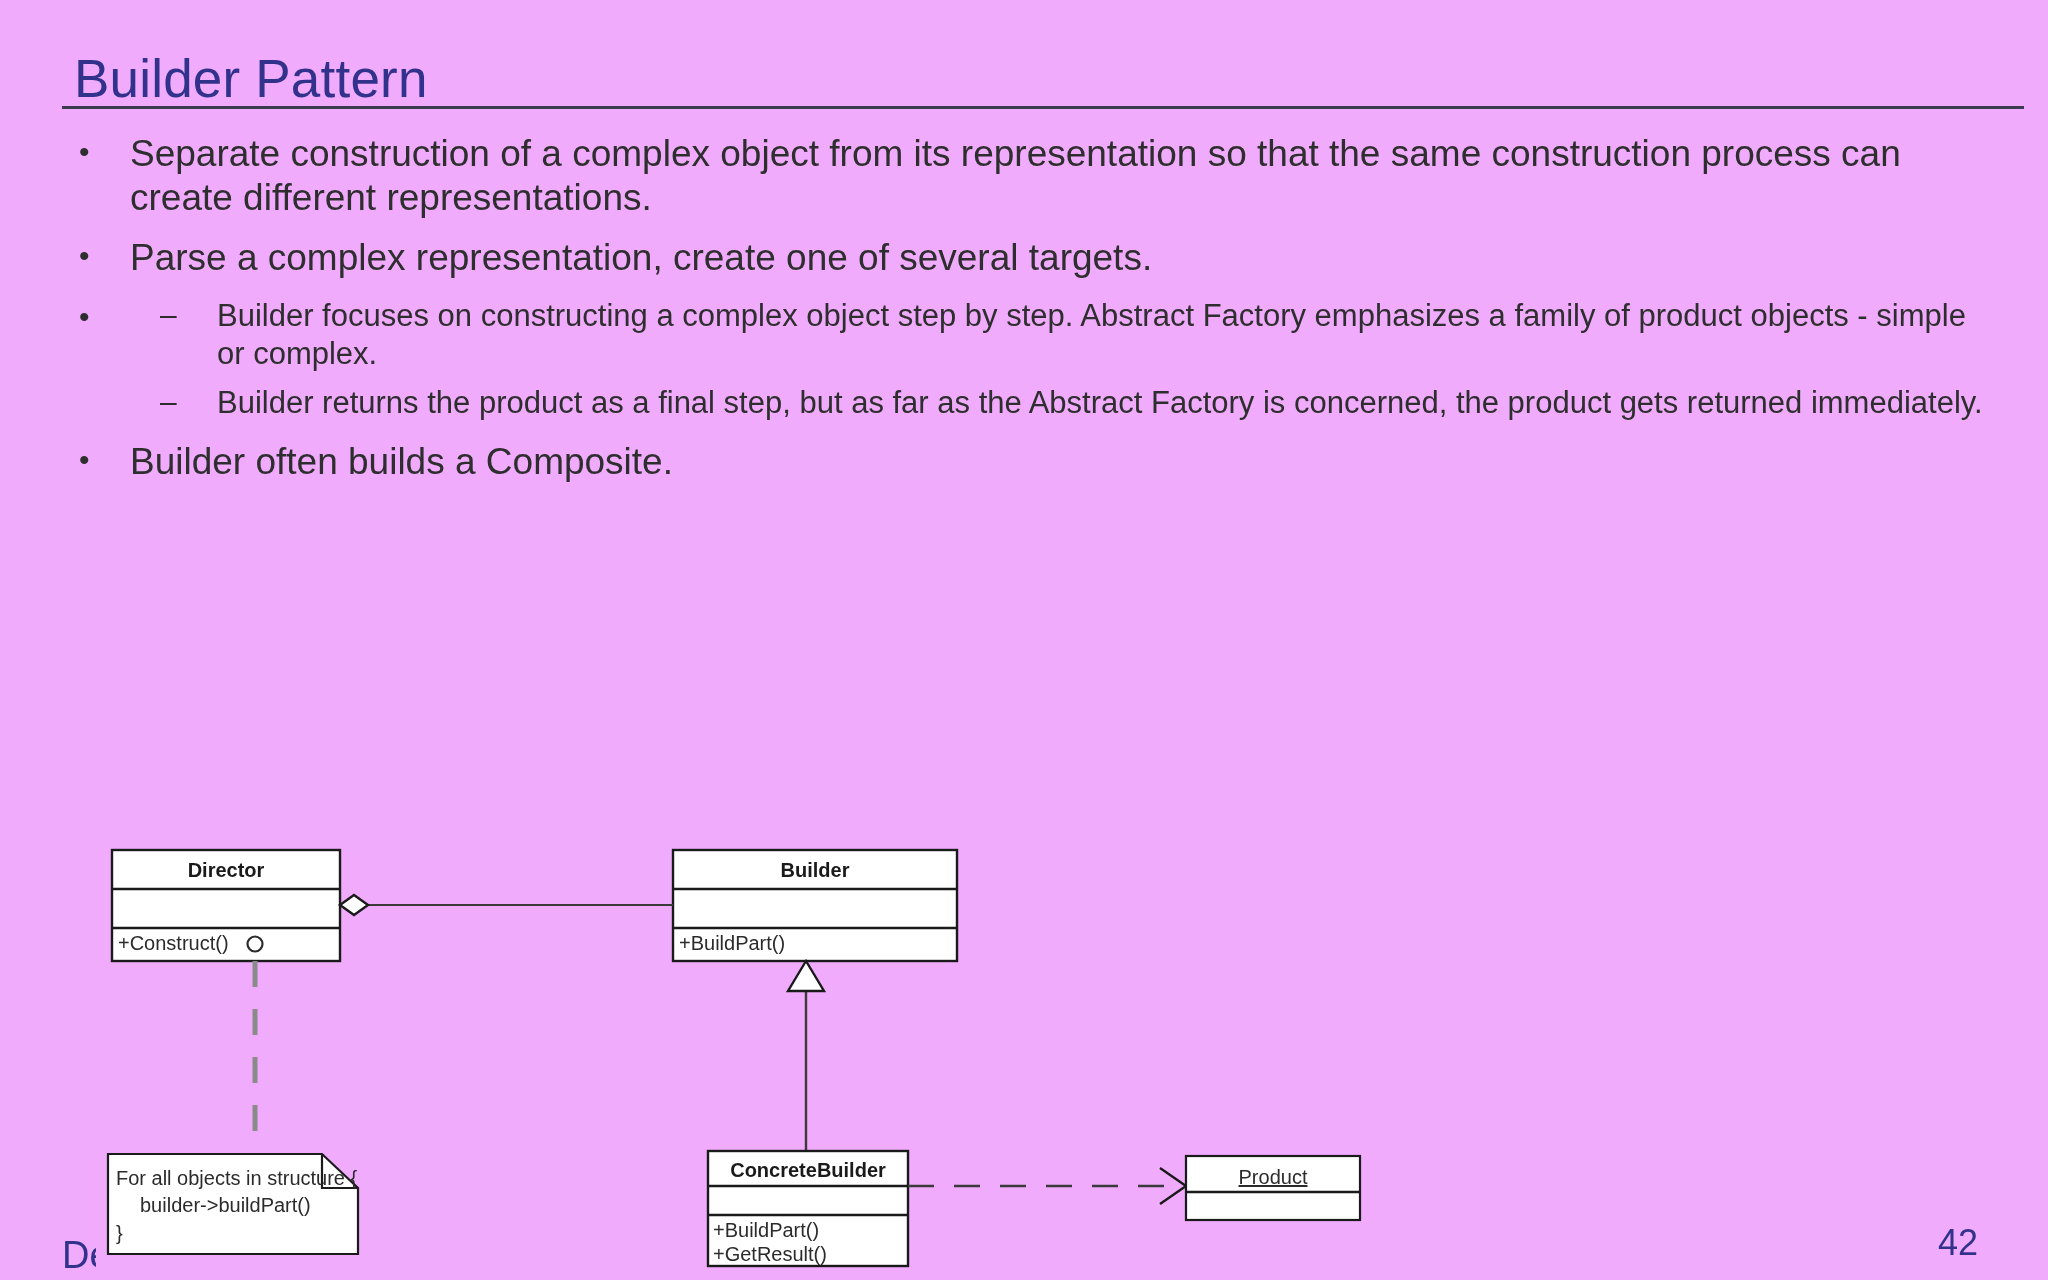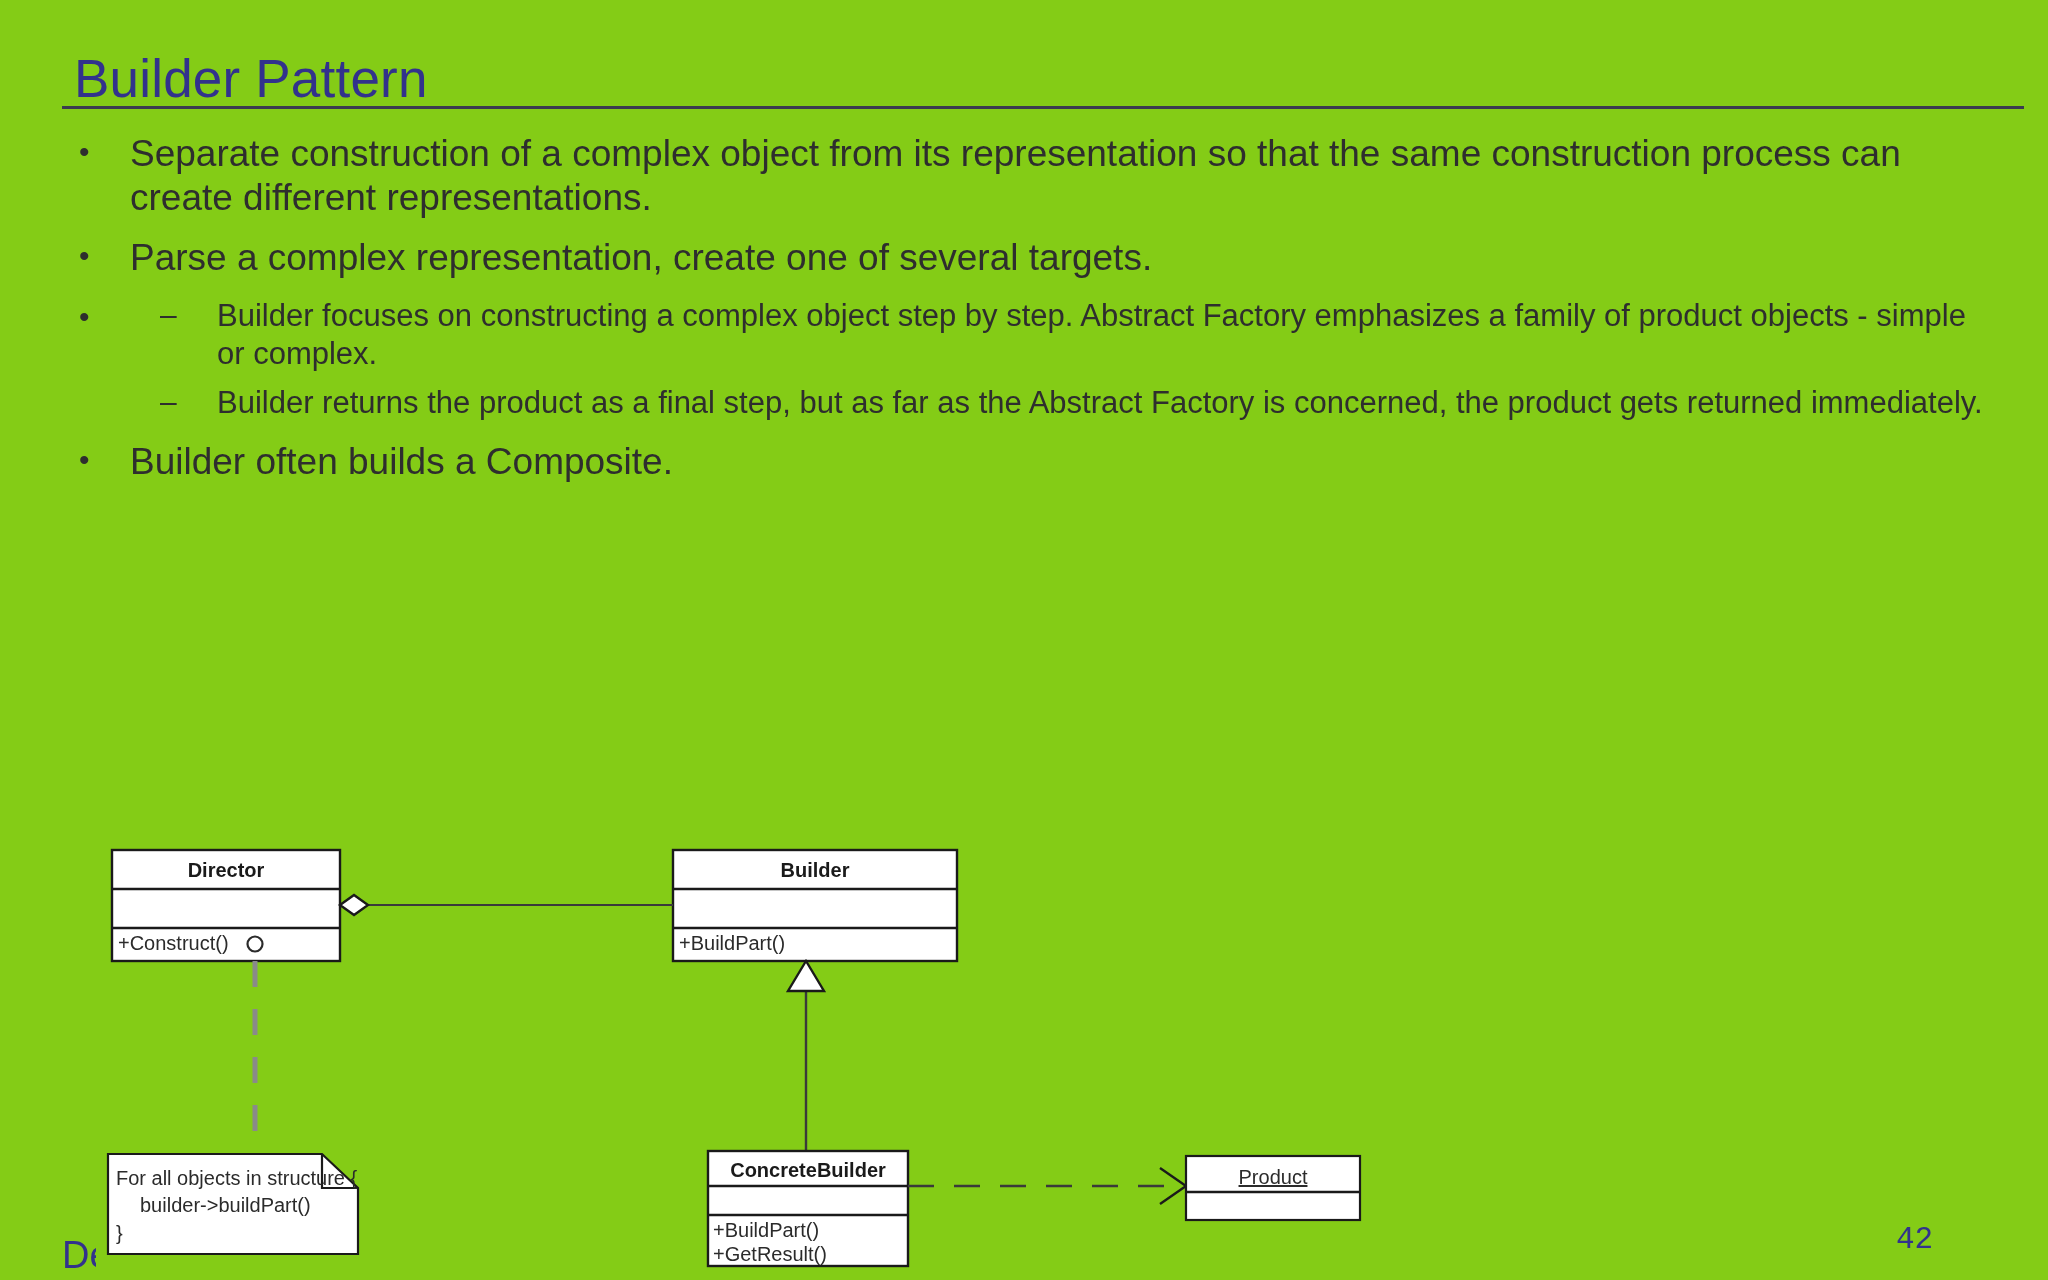--- a/index.html
+++ b/index.html
@@ -8,21 +8,21 @@
     padding: 0;
     background: #ffffff;
   }
   body {
     font-family: "Liberation Sans", sans-serif;
   }
   #slide {
     position: relative;
     width: 2048px;
     height: 1280px;
-    background: #84cc16;
+    background: #f0abfc;
     overflow: hidden;
   }
 
   
   #slide-title {
     position: absolute;
     left: 74px;
     top: 14px;
     font-size: 53px;
     line-height: 1.1;
@@ -104,25 +104,24 @@
     top: 1234px;
     font-size: 38px;
     color: #32328C;
     white-space: nowrap;
     overflow: hidden;
     width: 34px;
     height: 40px;
   }
   #page-number {
     position: absolute;
-    left: 1896px;
+    left: 1938px;
     top: 1222px;
-    font-size: 31px;
+    font-size: 36px;
     color: #32328C;
-    font-family: Liberation Mono, monospace;
   }
 </style>
 </head>
 <body>
 
 <div id="slide">
 
   <h1 id="slide-title">Builder Pattern</h1>
   <div id="title-rule"></div>
 

